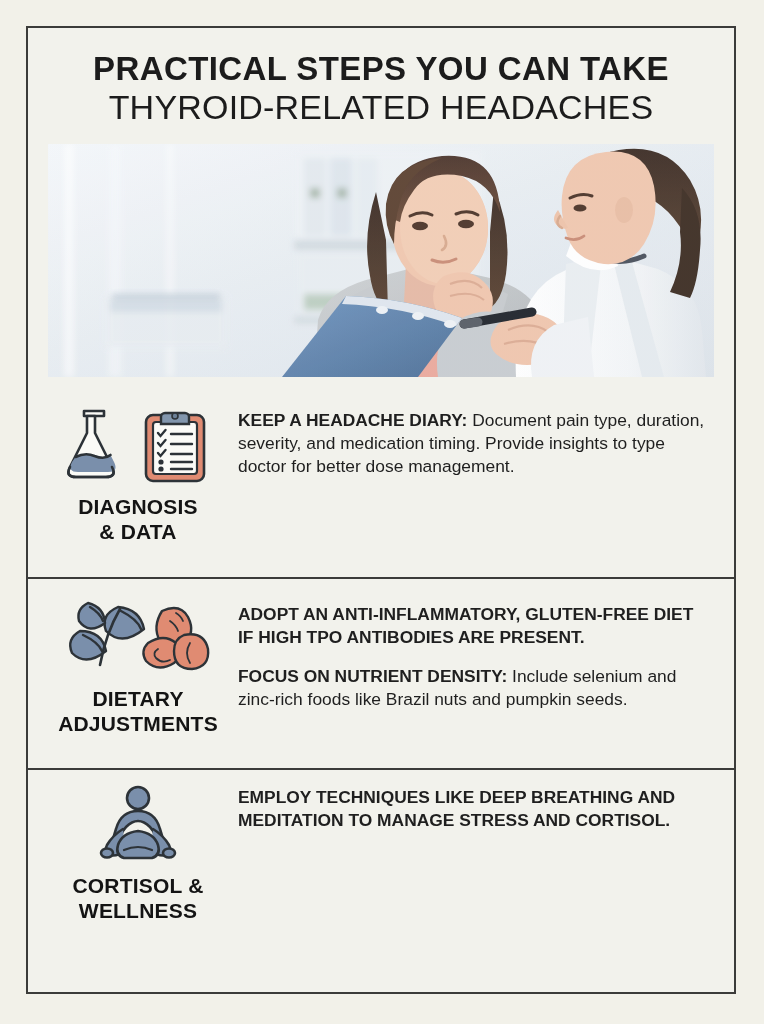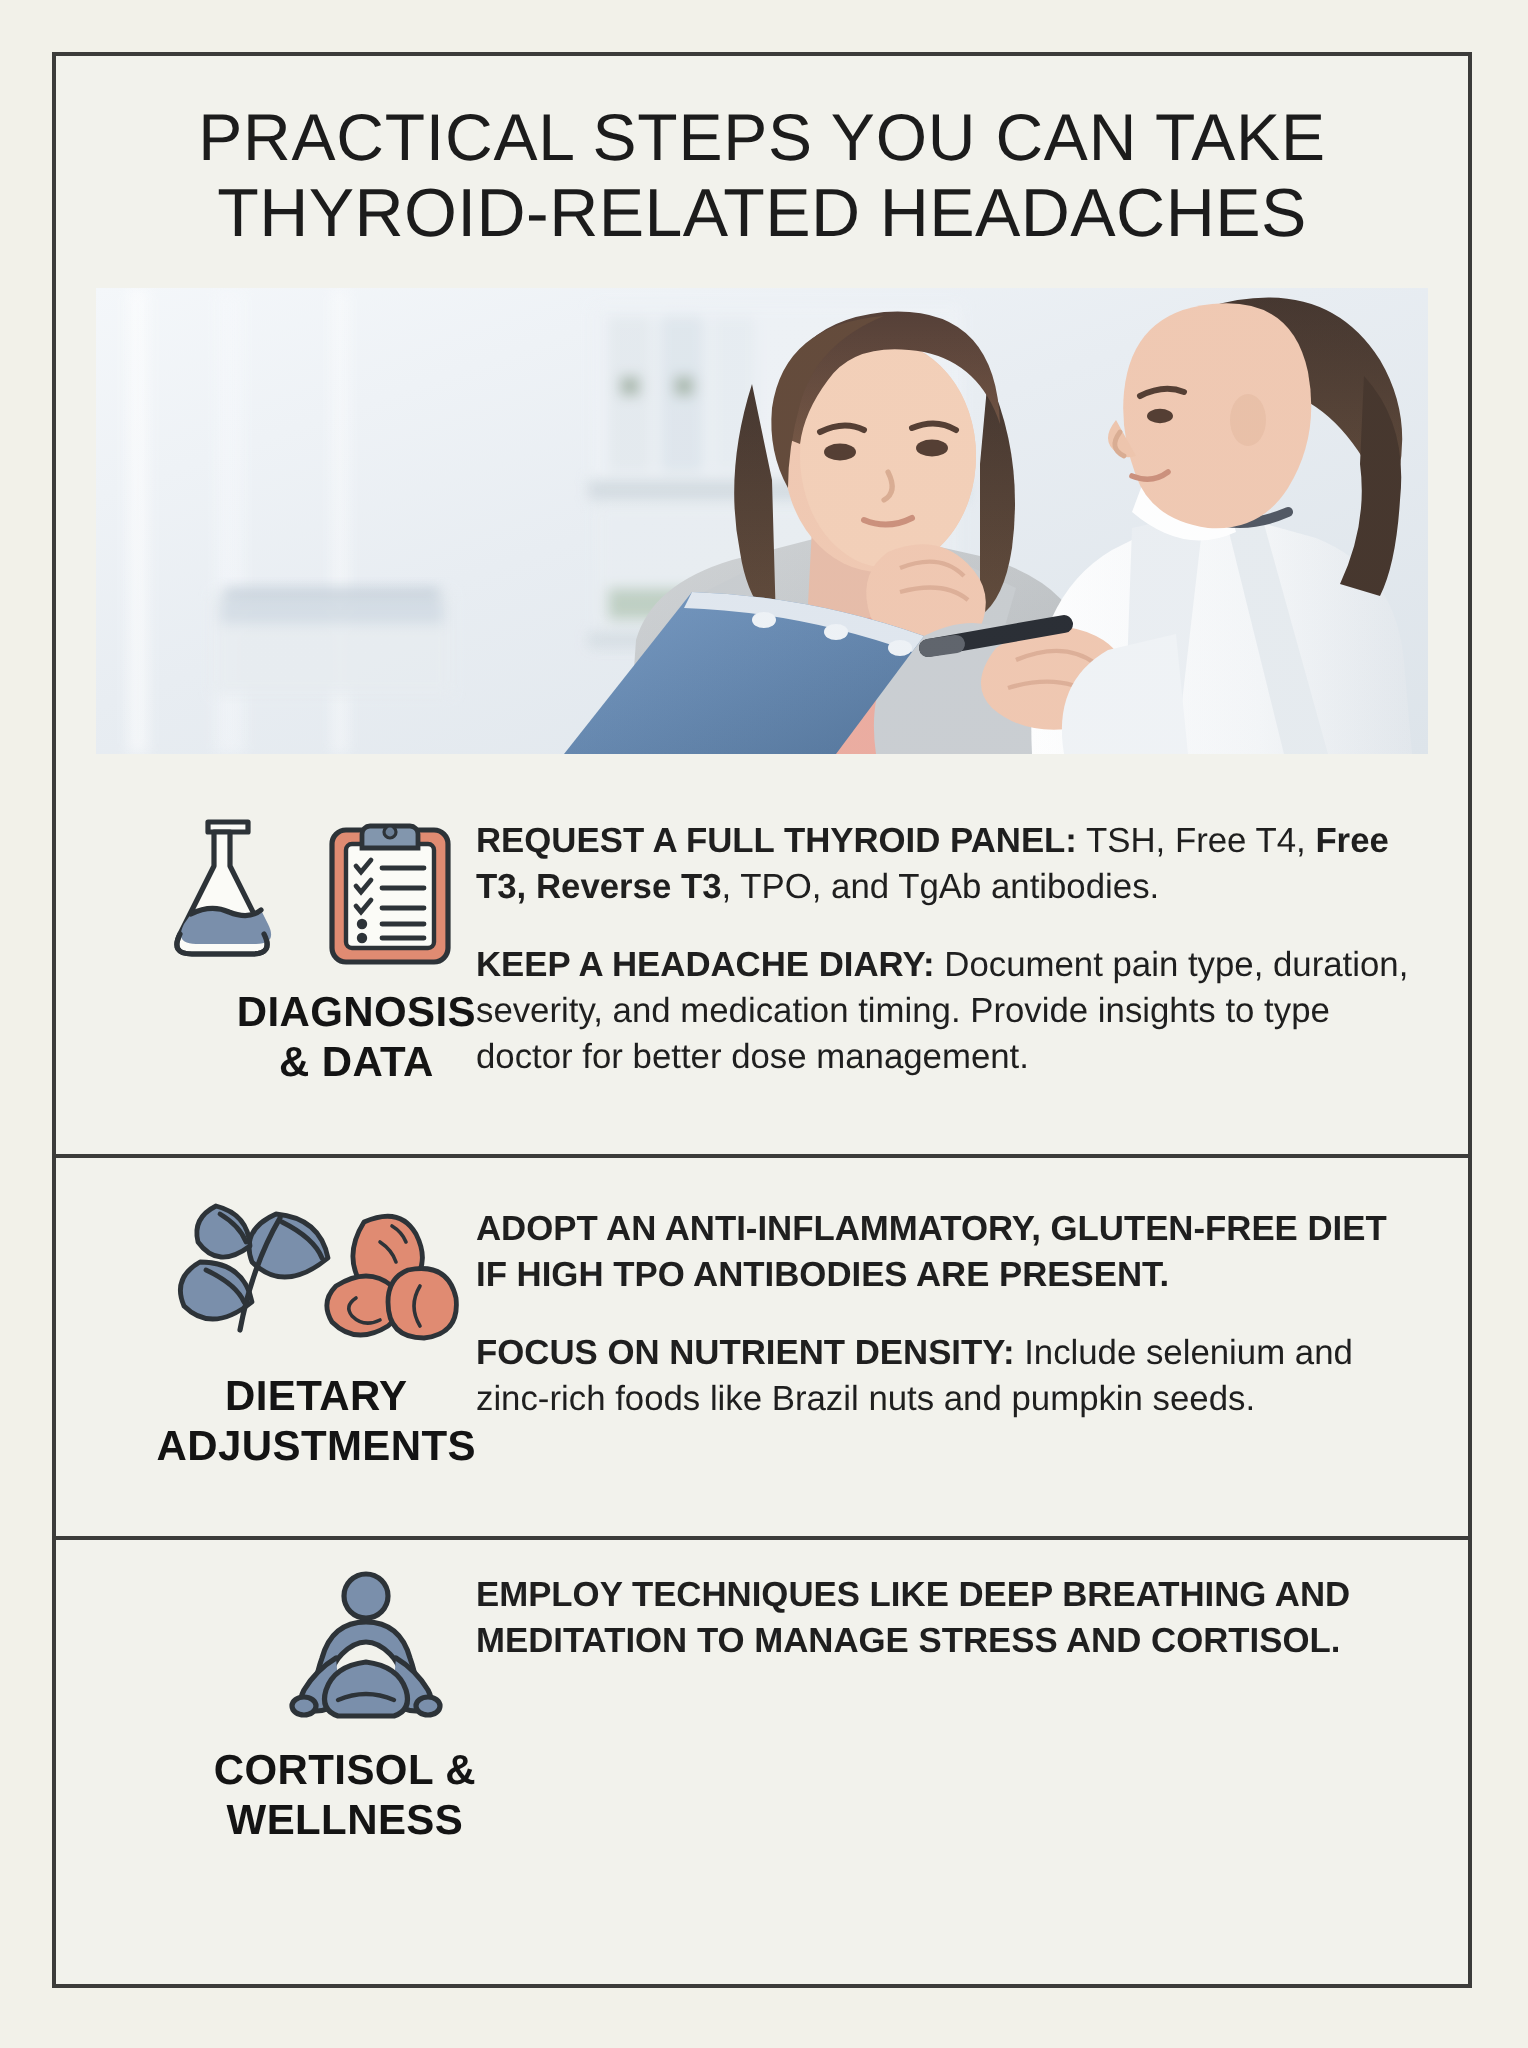--- a/index.html
+++ b/index.html
@@ -30,21 +30,21 @@
 
   
   .header {
     padding: 22px 18px 8px 18px;
     text-align: center;
   }
   .title-line {
     font-size: 33px;
     line-height: 1.14;
     letter-spacing: 0.4px;
-    font-weight: 400;
+    font-weight: 700;
     color: #1c1c1c;
     white-space: nowrap;
   }
   .title-line.bold {
     font-weight: 400;
     letter-spacing: 0.2px;
     font-size: 34px;
   }
 
   
@@ -75,21 +75,21 @@
   }
   .section.s1 { height: 190px; }
   .section.s2 { height: 191px; border-top: 2px solid #3c3c3a; }
   .section.s3 { height: 193px; border-top: 2px solid #3c3c3a; }
 
   .icon-col {
     width: 200px;
     flex: 0 0 200px;
     display: flex;
     flex-direction: column;
-    align-items: flex-end;
+    align-items: center;
     justify-content: flex-start;
     padding-top: 6px;
   }
   .icon-art {
     height: 80px;
     display: flex;
     align-items: center;
     justify-content: center;
   }
   .icon-art svg { display: block; }
@@ -316,21 +316,20 @@
               <circle cx="103" cy="64" r="2.6" fill="#2d3338"></circle>
             </g>
           </svg>
         </div>
         <div class="icon-label">
           <div>DIAGNOSIS</div>
           <div>&amp; DATA</div>
         </div>
       </div>
       <div class="text-col">
-        <p class="para"><b>REQUEST A FULL THYROID PANEL:</b><span> TSH, Free T4, </span><b>Free T3, Reverse T3</b><span>, TPO, and TgAb antibodies.</span></p>
         <p class="para"><b>KEEP A HEADACHE DIARY:</b><span> Document pain type, duration, severity, and medication timing. Provide insights to type doctor for better dose management.</span></p>
       </div>
     </div>
 
     <div class="section s2">
       <div class="icon-col">
         <div class="icon-art">
           <svg width="160" height="80" viewBox="0 0 160 80">
 
             <g stroke="#2d3338" stroke-width="2.4" stroke-linejoin="round" stroke-linecap="round">

